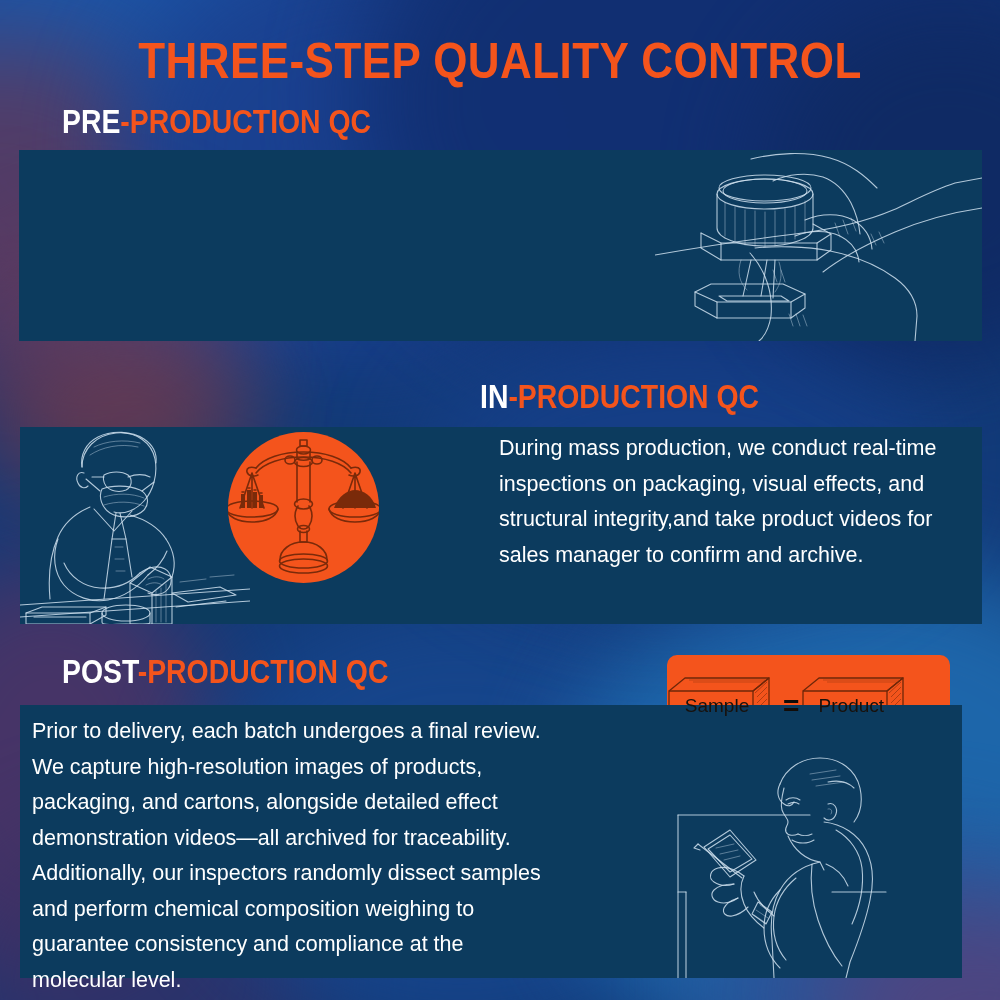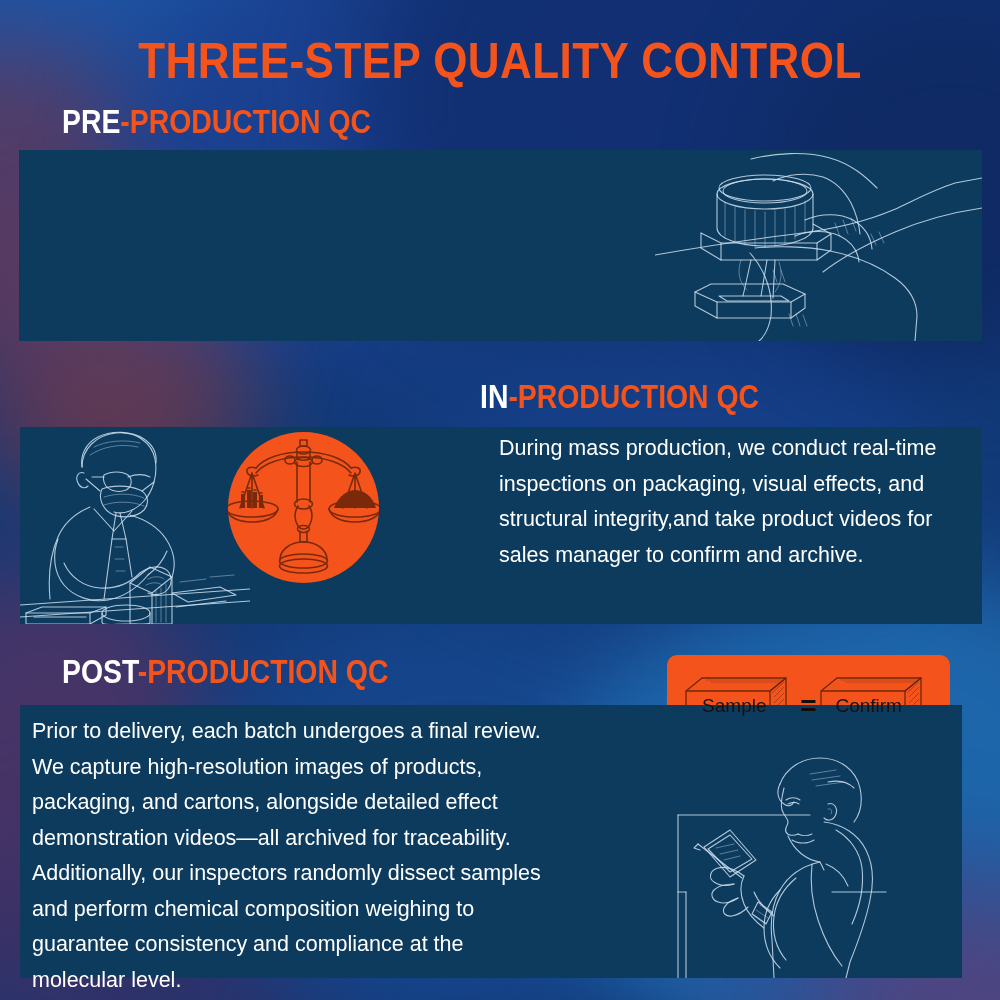--- a/index.html
+++ b/index.html
@@ -86,21 +86,21 @@
   .sc { fill:none; stroke:#7a2a0a; stroke-width:1.6; stroke-linecap:round; stroke-linejoin:round; }
   .sc-f { fill:#7a2a0a; stroke:none; }
 
   
   #sample-badge {
     position:absolute; left:667px; top:655px; width:283px; height:90px;
     background:#F4541C; border-radius:10px;
   }
   #sample-badge .inner {
     position:absolute; inset:0;
-    display:flex; align-items:center; justify-content:center; gap:0px;margin-top:12px;
+    display:flex; align-items:center; gap:0px;margin-top:12px;
   }
   .box3d { position:relative; width:114px; height:62px; }
   .box3d svg { position:absolute; inset:0; width:100%; height:100%; }
   .box3d span {
     position:absolute; left:4px; top:50%; transform:translateY(-50%);
     width:92px; text-align:center;
     color:#18110c; font-size:19px; z-index:2;
   }
   .eqsign { color:#120c08; font-size:28px; font-weight:bold; margin:0 2px; z-index:3; }
   .bx { fill:none; stroke:#6e2709; stroke-width:1.3; stroke-linejoin:round; }
@@ -300,21 +300,21 @@
       </div>
       <div class="eqsign">=</div>
       <div class="box3d">
         <svg viewBox="0 0 114 62">
           <path class="bx" d="M2 16 L86 16 L86 60 L2 60Z"></path>
           <path class="bx" d="M2 16 L18 3 L102 3 L86 16"></path>
           <path class="bx" d="M86 16 L102 3 L102 47 L86 60"></path>
           <path class="bx" style="stroke-width:0.6;opacity:.85" d="M88 18 L100 7 M90 22 L100 12 M90 28 L100 18 M90 34 L100 24 M90 40 L100 30 M90 46 L100 36 M90 52 L100 42 M90 57 L100 46"></path>
           <path class="bx" style="stroke-width:0.6;opacity:.6" d="M22 5 L98 5 M26 7 L96 7"></path>
         </svg>
-        <span>Confirm</span>
+        <span>Product</span>
       </div>
     </div>
   </div>
 
   <div class="panel" id="panel3"></div>
 
   <div class="body-text" id="text3">Prior to delivery, each batch undergoes a final review.
 We capture high-resolution images of products,
 packaging, and cartons, alongside detailed effect
 demonstration videos—all archived for traceability.

